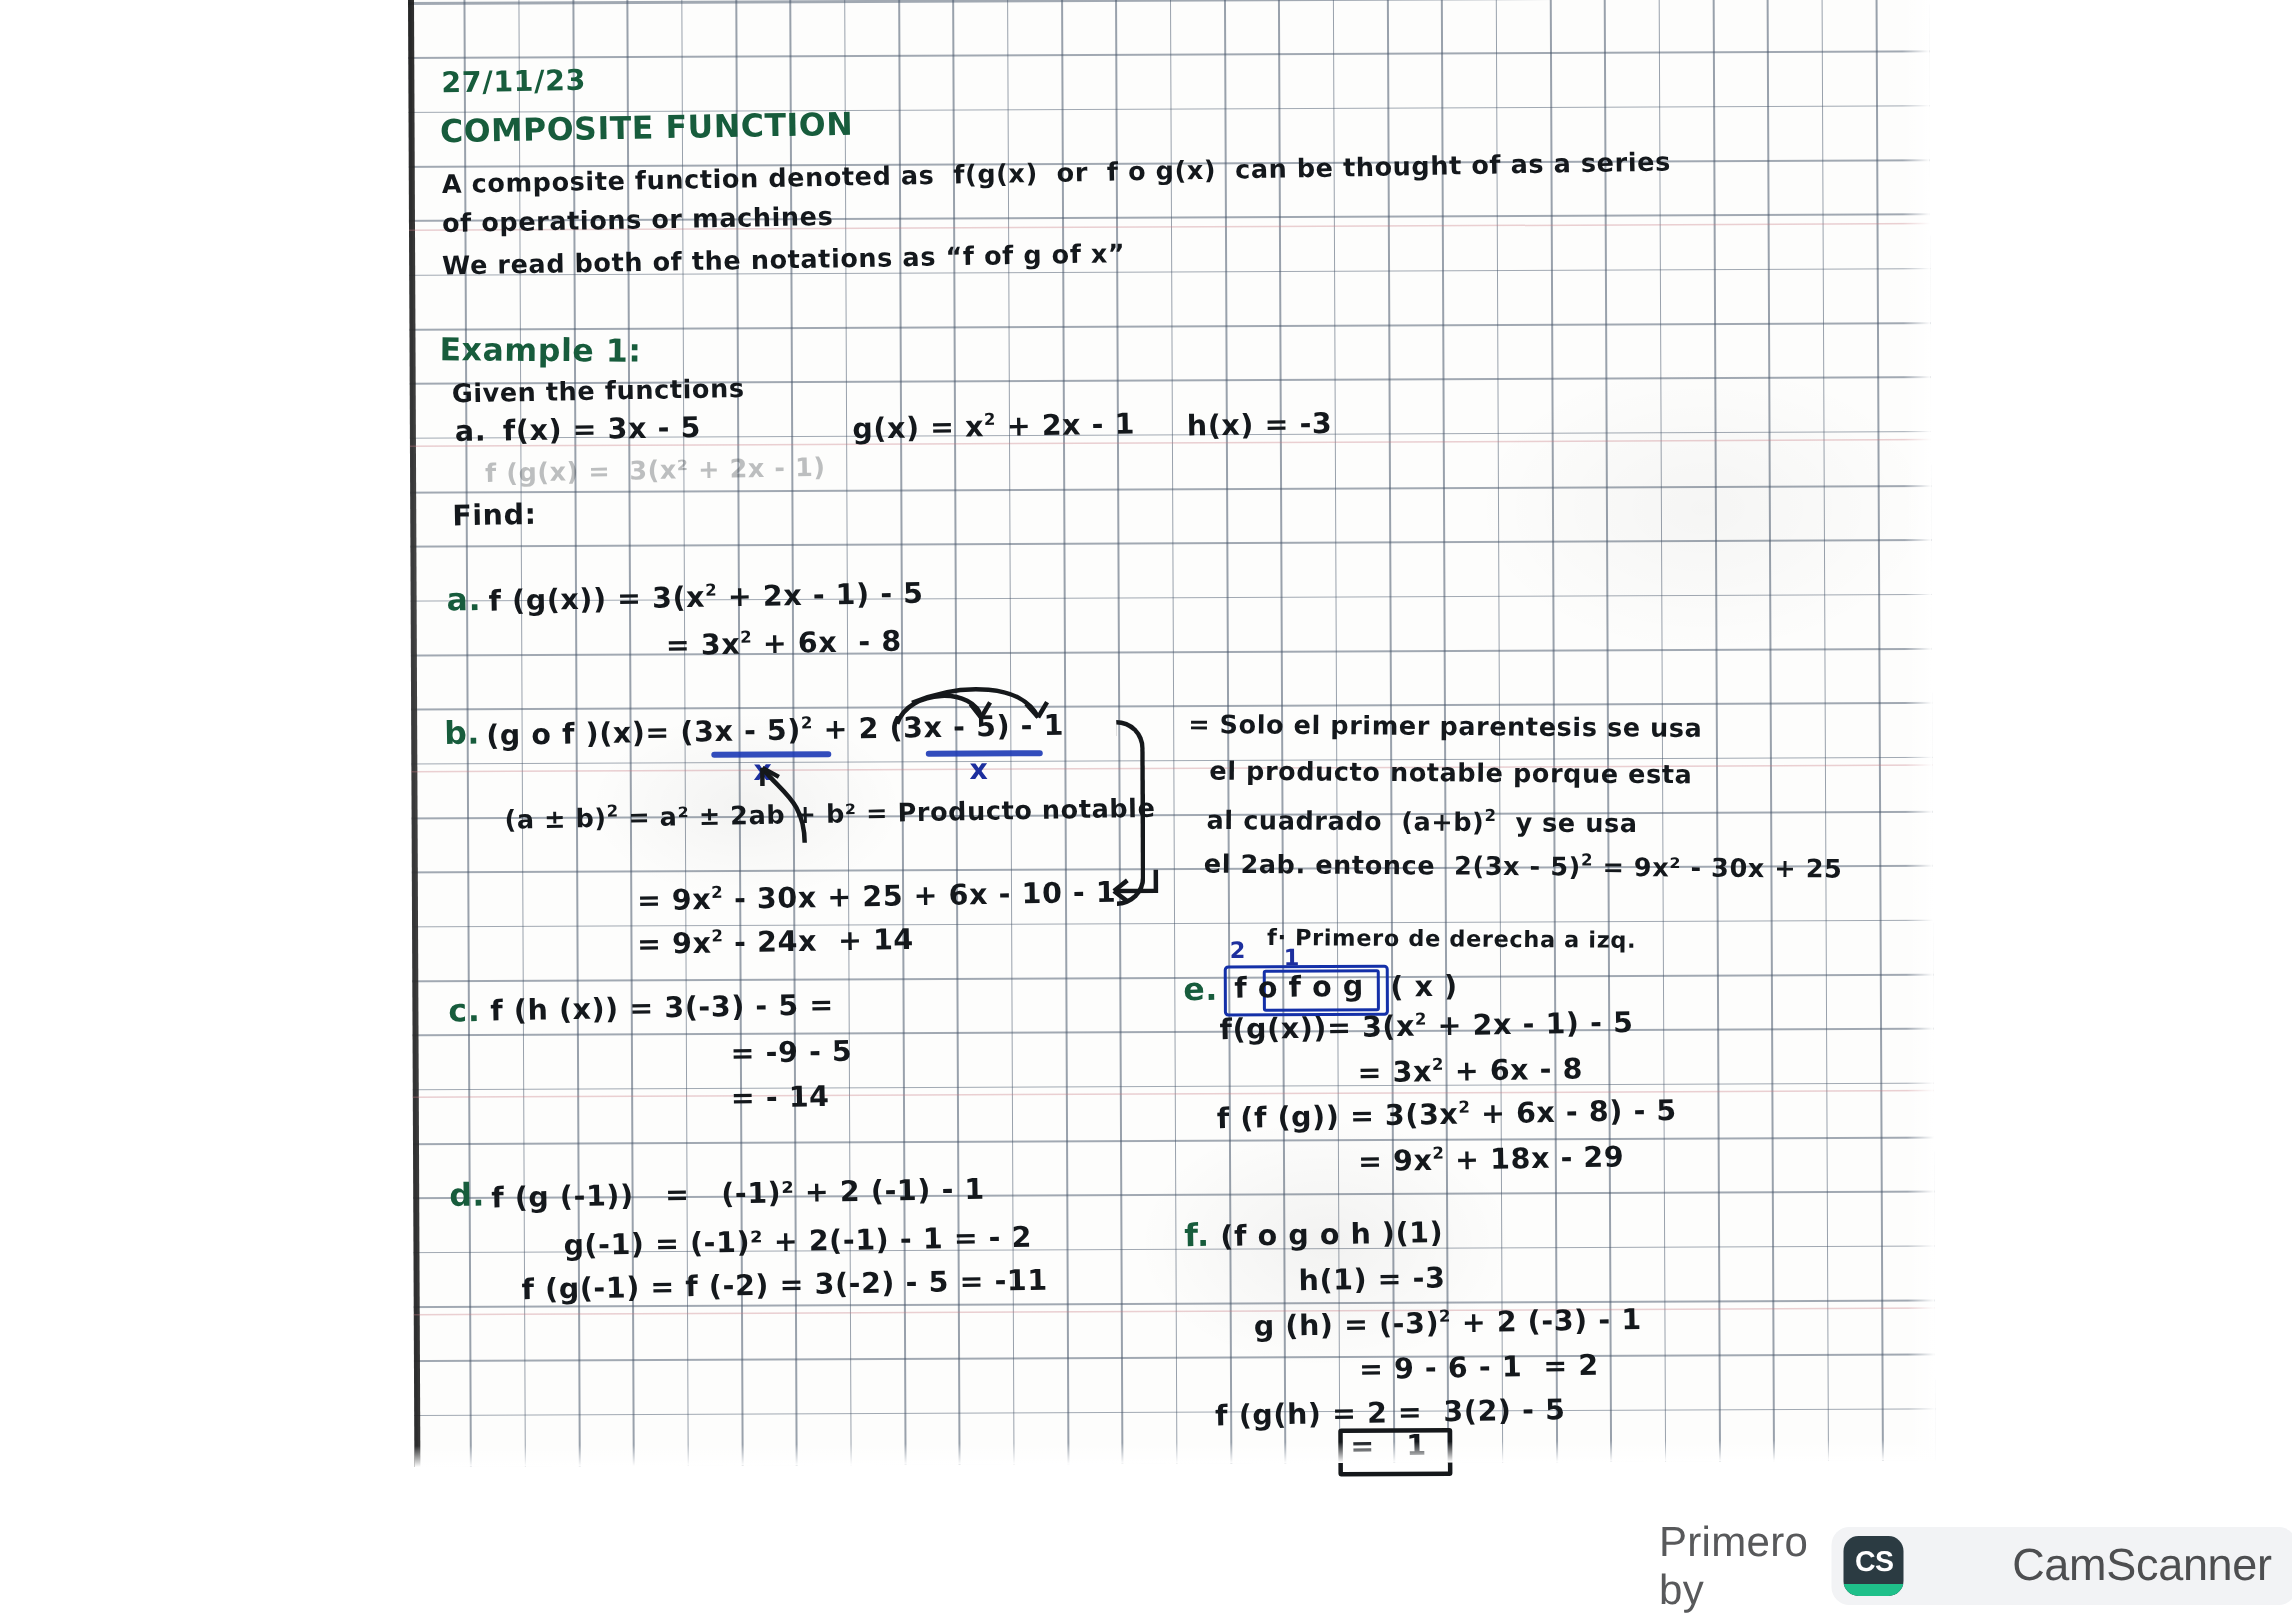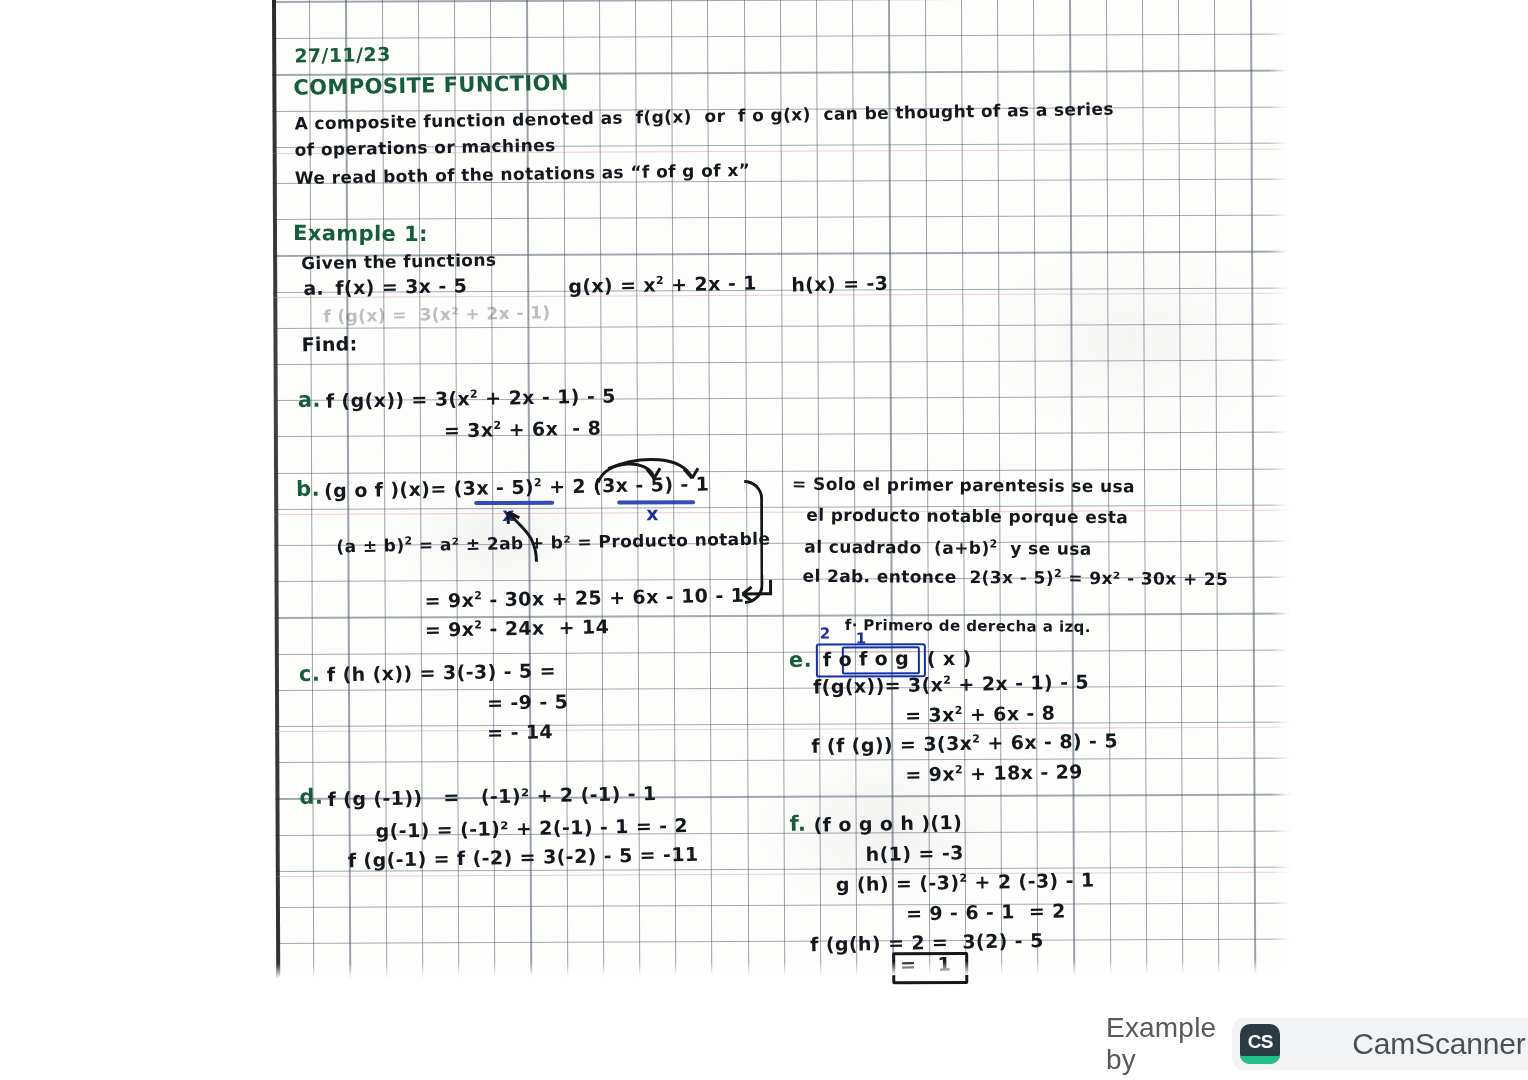--- a/index.html
+++ b/index.html
@@ -220,21 +220,21 @@
   <div class="hw lg tilt1" style="left:534px;top:934px;">f (g(h) = 2 =  3(2) - 5</div>
 
   <div class="answerbox" style="left:616px;top:955px;width:70px;height:26px;"></div>
   <div class="hw lg tilt1" style="left:624px;top:956px;">=   1</div>
 
   <div id="rightfade"></div>
   <div id="bottomfade"></div>
 </div>
 
 <div id="cs-footer">
-  <div id="cs-powered">Example by</div>
+  <div id="cs-powered">Primero by</div>
   <div id="cs-chip">
     <div id="cs-logo">
       <div class="cs-strip"></div>
       <div class="cs-text">CS</div>
     </div>
     <div id="cs-name">CamScanner</div>
   </div>
 </div>
 
 </body></html>

